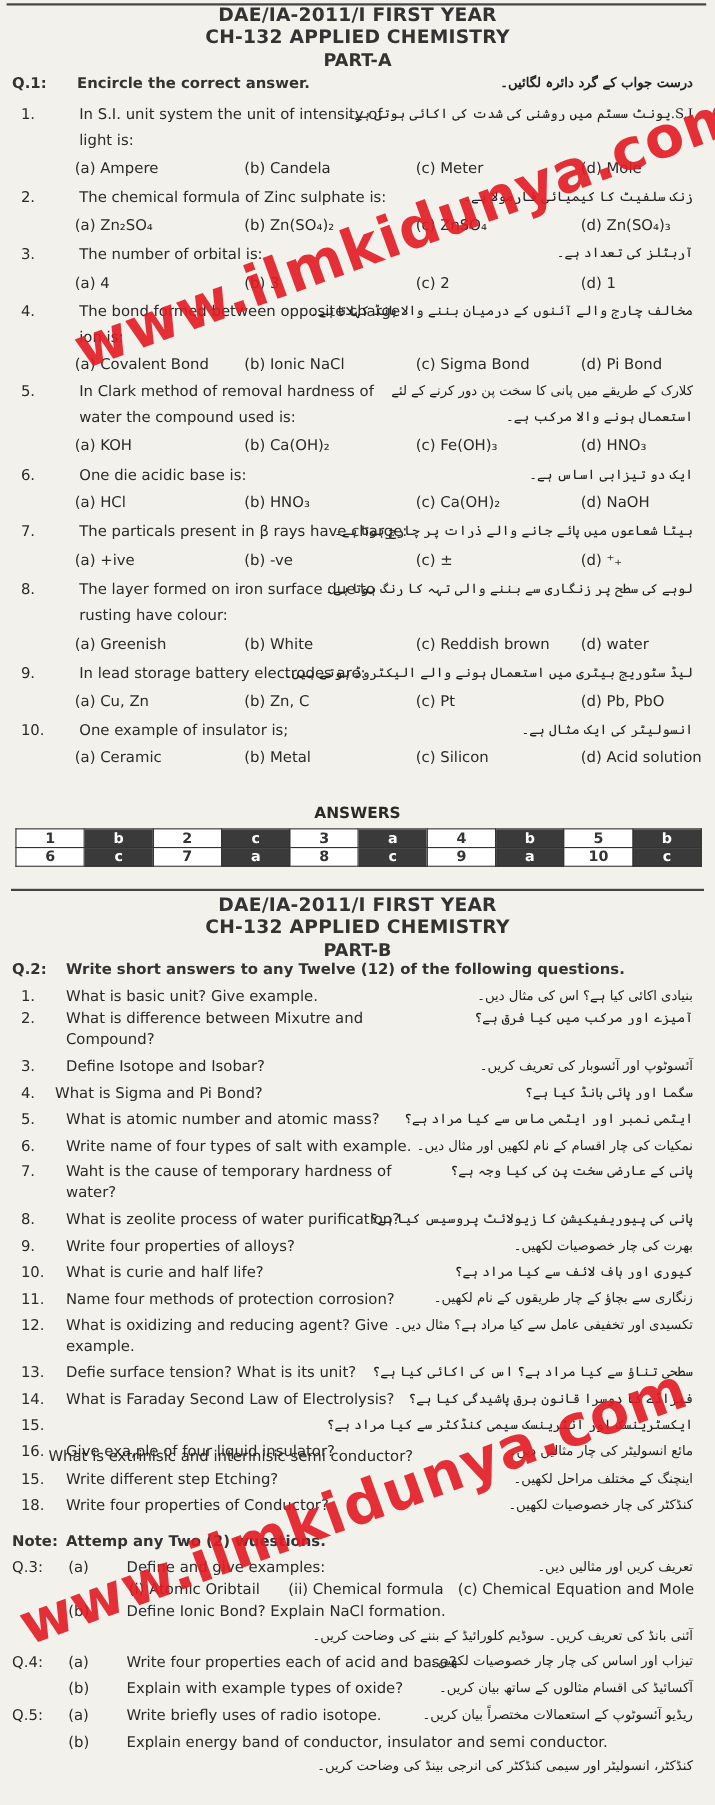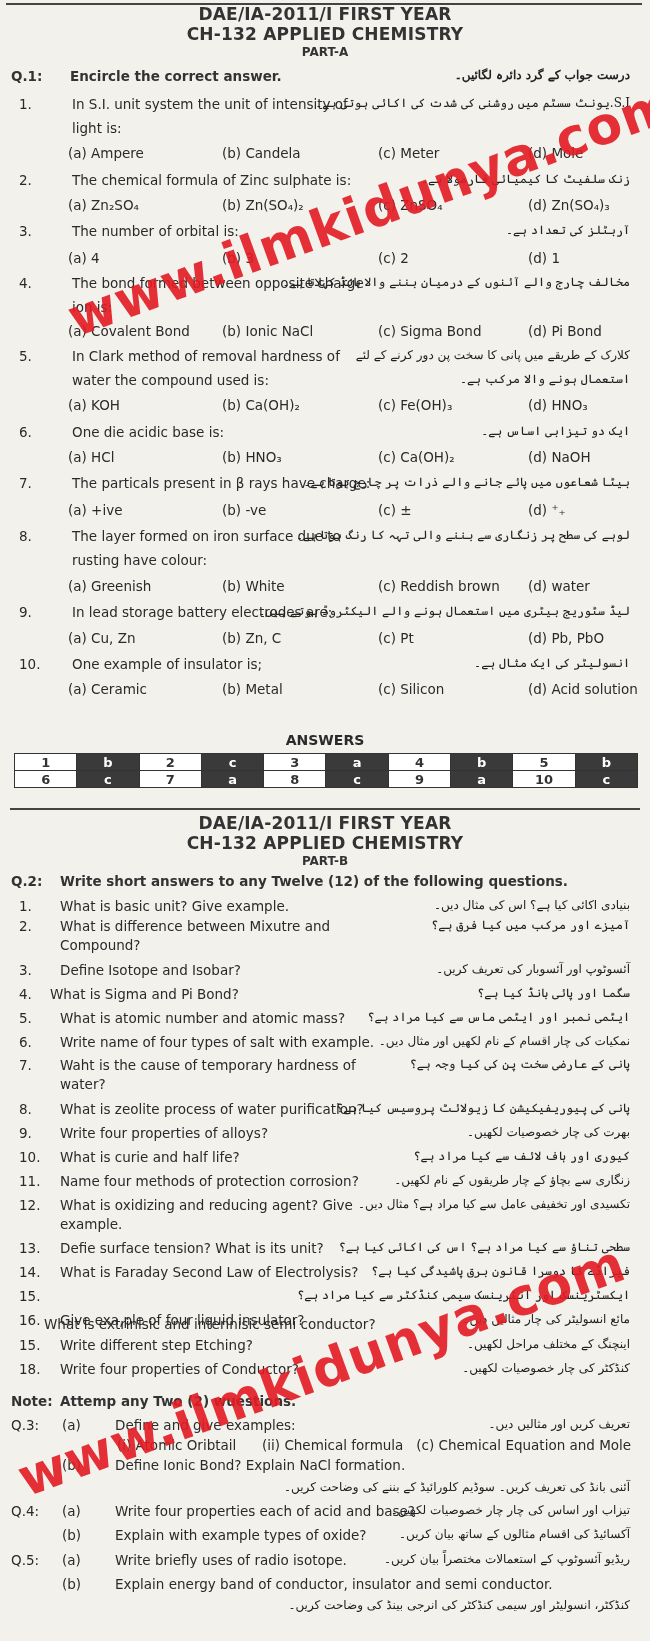--- a/index.html
+++ b/index.html
@@ -7,21 +7,21 @@
     width:650px; height:1641px; overflow:hidden;
     background:#f3f1ec;
     font-family:"DejaVu Sans", sans-serif;
     color:#2a2a2a;
     position:relative;
   }
   .topline { position:absolute; left:6px; right:8px; top:3px; height:2px; background:#444; }
   .midline { position:absolute; left:10px; right:10px; top:808px; height:2px; background:#444; }
   .hdr { position:absolute; left:0; width:650px; text-align:center; font-weight:bold; color:#333; }
   .h1 { font-size:17px; letter-spacing:0.2px; }
-  .h2 { font-size:12px; }
+  .h2 { font-size:16px; }
   .row { position:absolute; left:0; width:650px; font-size:13.5px; white-space:nowrap; }
   .num { position:absolute; left:19px; }
   .qnum { position:absolute; left:11px; font-weight:bold; }
   .txt { position:absolute; left:72px; }
   .urdu { position:absolute; right:20px; direction:rtl; font-family:"DejaVu Serif", serif; font-size:12px; color:#222; }
   .opt { position:absolute; }
   .bold { font-weight:bold; color:#333; }
   .ans-title { position:absolute; left:0; width:650px; top:732px; text-align:center; font-weight:bold; font-size:14px; }
   table.ans { position:absolute; left:14px; top:753px; width:624px; border-collapse:collapse; font-weight:bold; font-size:13px; }
   table.ans td { border:1px solid #333; height:16px; text-align:center; padding:0; }

